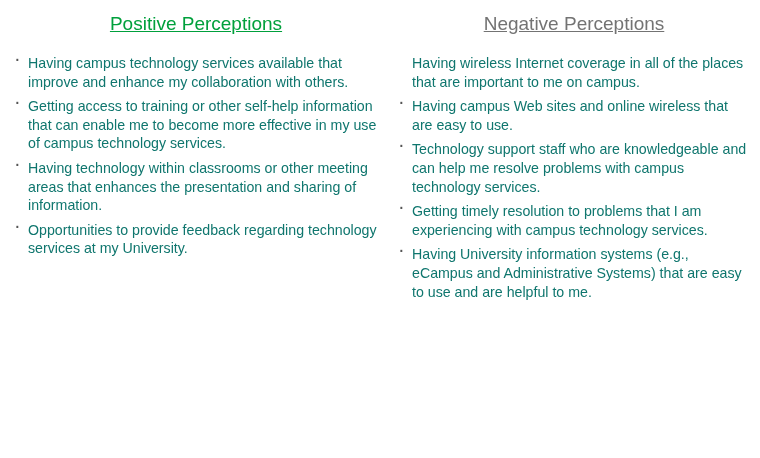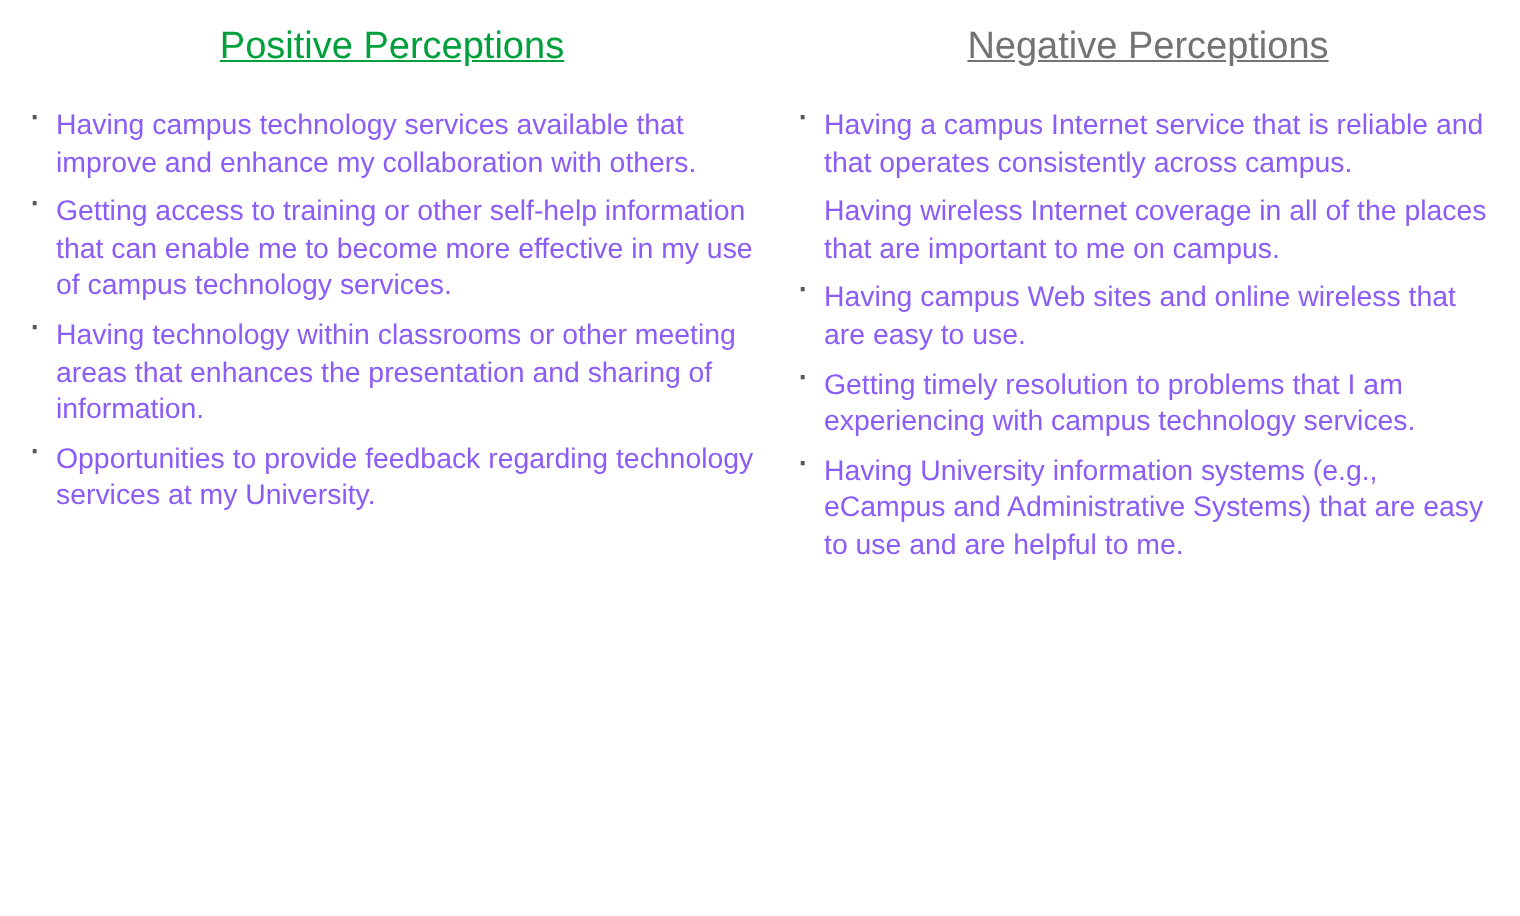--- a/index.html
+++ b/index.html
@@ -53,21 +53,21 @@
     list-style: none;
     margin: 0;
     padding: 0;
   }
   ul.bullets li {
     position: relative;
     padding-left: 16px;
     margin-bottom: 6px;
     font-size: 14.2px;
     line-height: 18.6px;
-    color: #8b5cf6;
+    color: #0f766e;
   }
   ul.bullets li::before {
     content: "\00B7";
     position: absolute;
     left: 2px;
     top: -5px;
     font-size: 20px;
     line-height: 18.6px;
     color: #555555;
   }
@@ -93,22 +93,22 @@
         <li>Having campus technology services available that improve and enhance my collaboration with others.</li>
         <li>Getting access to training or other self-help information that can enable me to become more effective in my use of campus technology services.</li>
         <li>Having technology within classrooms or other meeting areas that enhances the presentation and sharing of information.</li>
         <li>Opportunities to provide feedback regarding technology services at my University.</li>
       </ul>
     </div>
 
     <div class="column column-right">
       <div class="col-title negative">Negative Perceptions</div>
       <ul class="bullets right-list">
-        <li>Having a campus Internet service that is reliable and that operates consistently across campus.</li>
         <li class="no-bullet">Having wireless Internet coverage in all of the places that are important to me on campus.</li>
         <li>Having campus Web sites and online wireless that are easy to use.</li>
+        <li>Technology support staff who are knowledgeable and can help me resolve problems with campus technology services.</li>
         <li>Getting timely resolution to problems that I am experiencing with campus technology services.</li>
         <li>Having University information systems (e.g., eCampus and Administrative Systems) that are easy to use and are helpful to me.</li>
       </ul>
     </div>
 
   </div>
 </div>
 
 </body></html>

